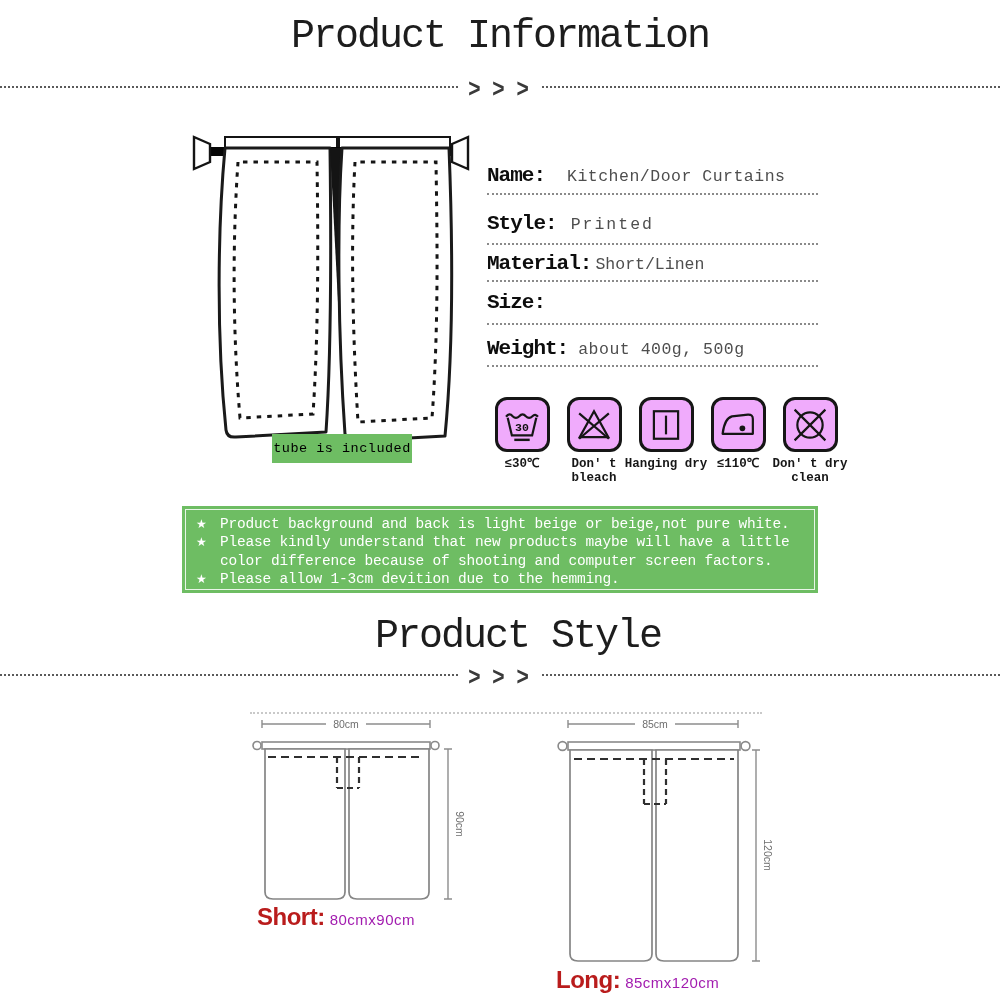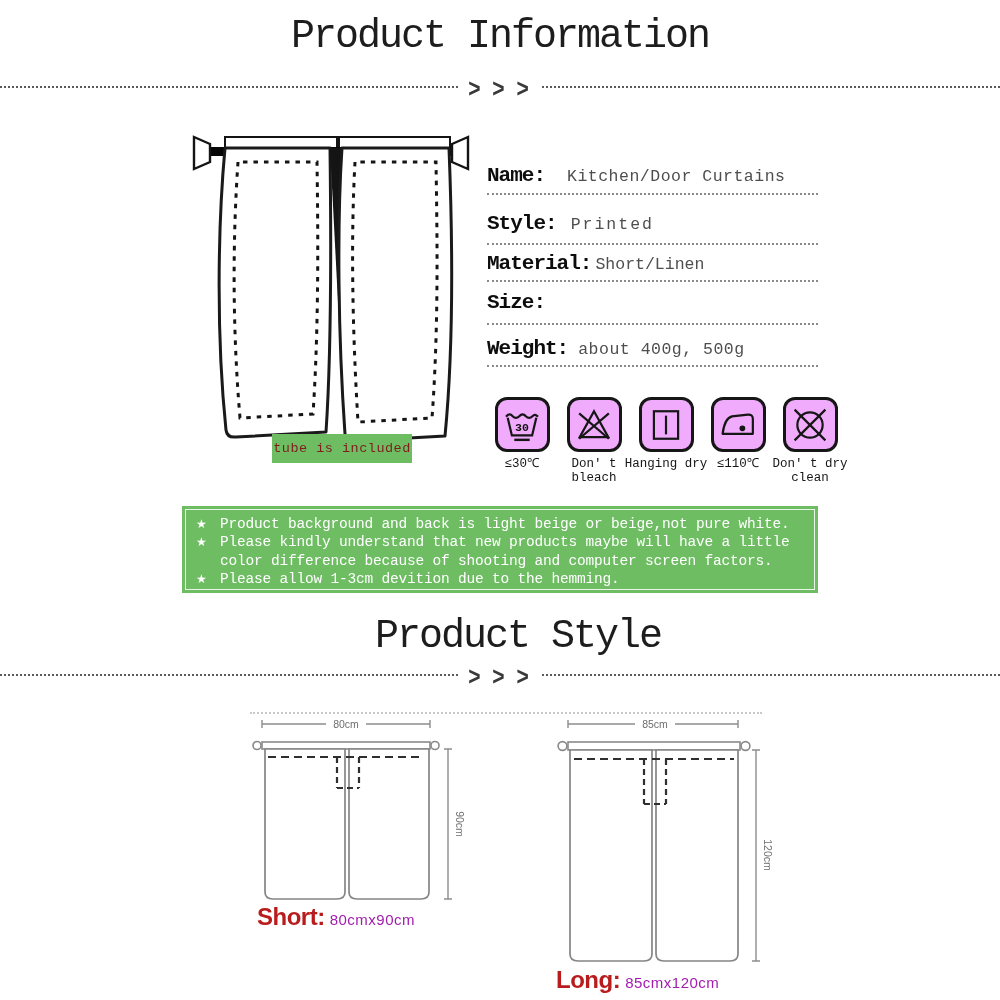--- a/index.html
+++ b/index.html
@@ -26,21 +26,21 @@
   #divider-style{top:664px;}
   .divider .dots{flex:1;height:0;border-top:2px dotted #5a5a5a;}
   .divider .chev{font-family:"Liberation Sans",sans-serif;font-weight:700;font-size:21px;
     color:#3a3a3a;letter-spacing:3px;line-height:1;transform:scaleY(1.25);}
 
   .faint-dots{position:absolute;left:250px;top:712px;width:512px;height:0;border-top:2px dotted #c9c9c9;}
 
   
   #curtain-art{position:absolute;left:180px;top:134px;}
   .tube-label{position:absolute;left:272px;top:434px;width:140px;height:29px;
-    background:var(--green);color:#7f1d1d;font-size:13.5px;letter-spacing:.5px;
+    background:var(--green);color:#000000;font-size:13.5px;letter-spacing:.5px;
     display:flex;align-items:center;justify-content:center;}
 
   
   .info-row{position:absolute;left:487px;width:331px;border-bottom:2px dotted #8a8a8a;
     display:flex;align-items:baseline;}
   .info-label{font-weight:700;font-size:21px;color:#0d0d0d;letter-spacing:-1px;white-space:nowrap;}
   .info-value{font-size:16.5px;color:var(--gray);white-space:nowrap;}
   #row-name{top:164px;height:31px;}
   #row-style{top:212px;height:33px;}
   #row-material{top:252px;height:30px;}
@@ -52,21 +52,21 @@
   #row-weight .info-value{margin-left:10px;letter-spacing:.5px;}
   .size-col{flex:1;display:flex;flex-direction:column;align-items:center;line-height:1.15;}
   .size-main{font-size:16px;color:#3f3f3f;font-weight:700;letter-spacing:.5px;}
   .size-note{font-size:17px;color:var(--red);font-weight:700;letter-spacing:.5px;}
 
   
   .care-row{position:absolute;left:486px;top:397px;display:flex;}
   .care-item{width:72px;display:flex;flex-direction:column;align-items:center;}
   .care-box{width:55px;height:55px;border:3px solid #161616;border-radius:12px;
     display:flex;align-items:center;justify-content:center;background:#f0abfc;}
-  .care-label{margin-top:5px;width:86px;text-align:center;font-size:12.5px;font-weight:400;
+  .care-label{margin-top:5px;width:86px;text-align:center;font-size:12.5px;font-weight:700;
     line-height:1.15;color:#161616;}
 
   
   .notice{position:absolute;left:182px;top:506px;width:636px;height:87px;
     background:var(--green);padding:9px 14px 6px 14px;}
   .notice::after{content:"";position:absolute;inset:3px;border:1px solid rgba(255,255,255,.85);pointer-events:none;}
   .notice-line{display:flex;color:#fff;}
   .notice-star{flex:none;width:24px;font-size:12px;padding-top:2px;
     font-family:"DejaVu Sans",sans-serif;}
   .notice-text{flex:1;font-size:14.5px;line-height:1.26;letter-spacing:-.2px;}

